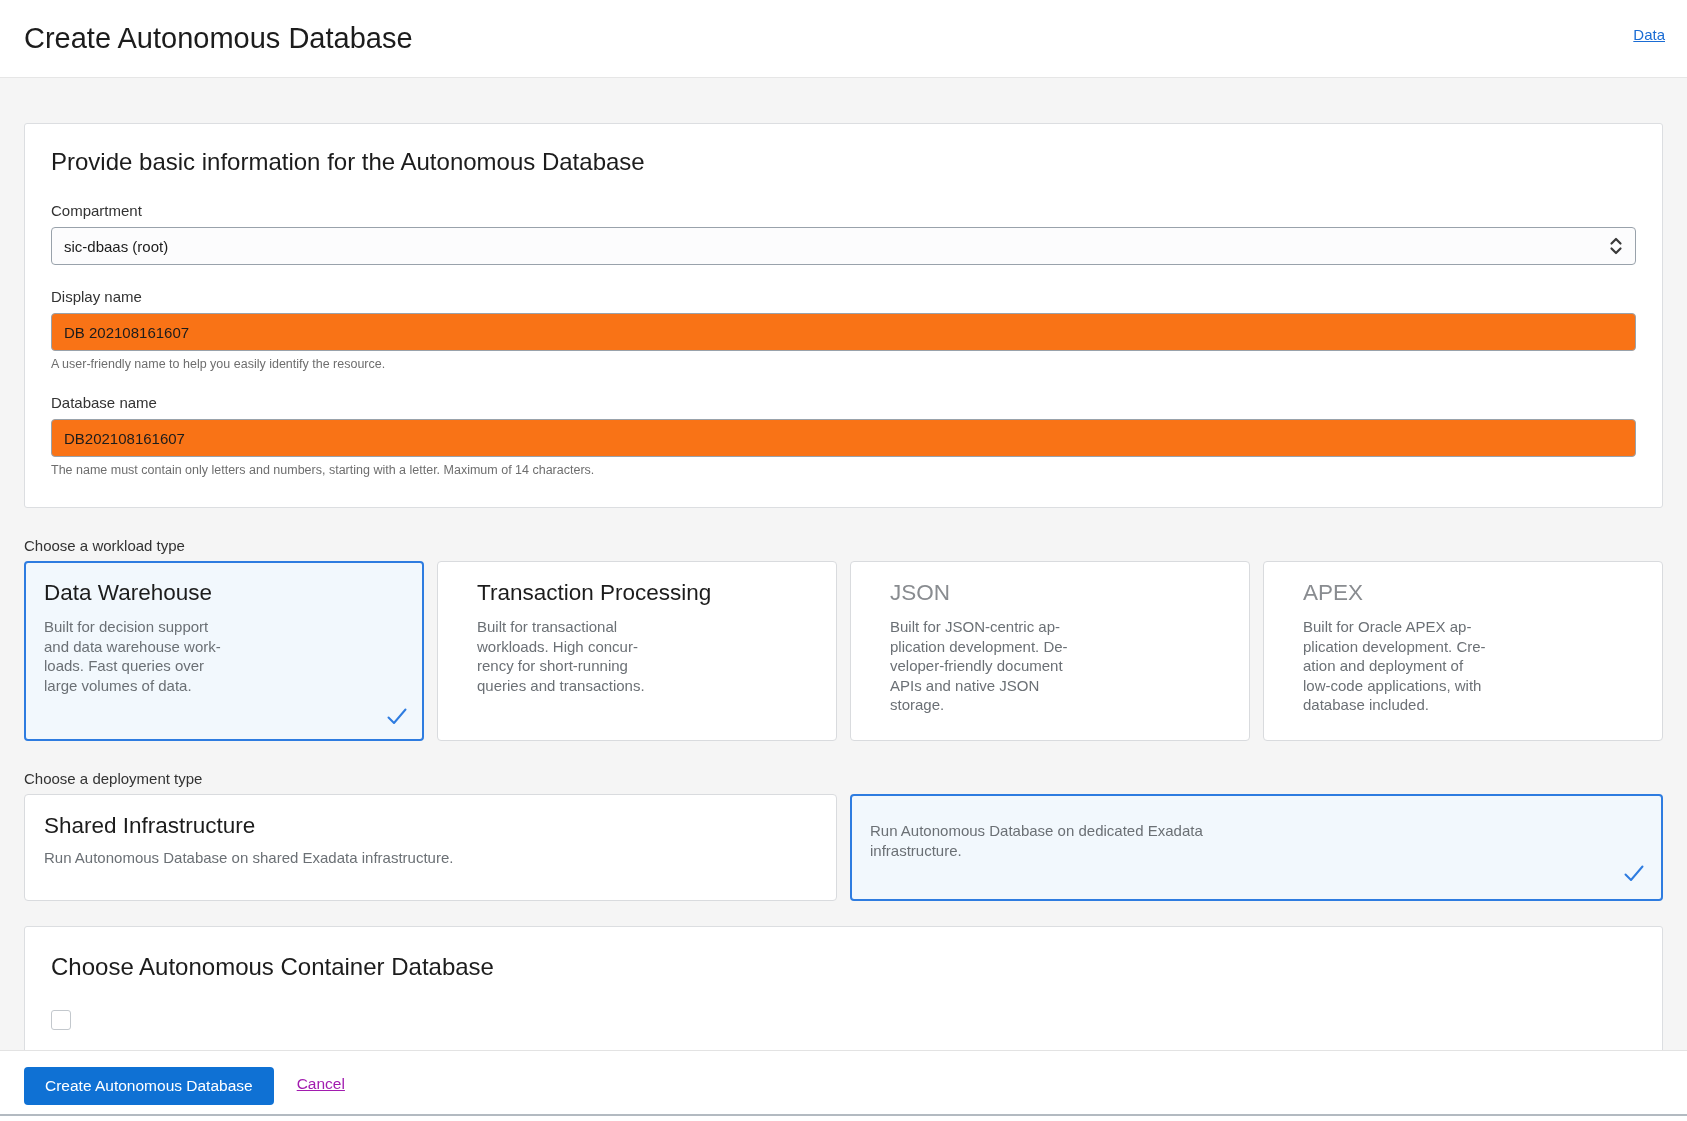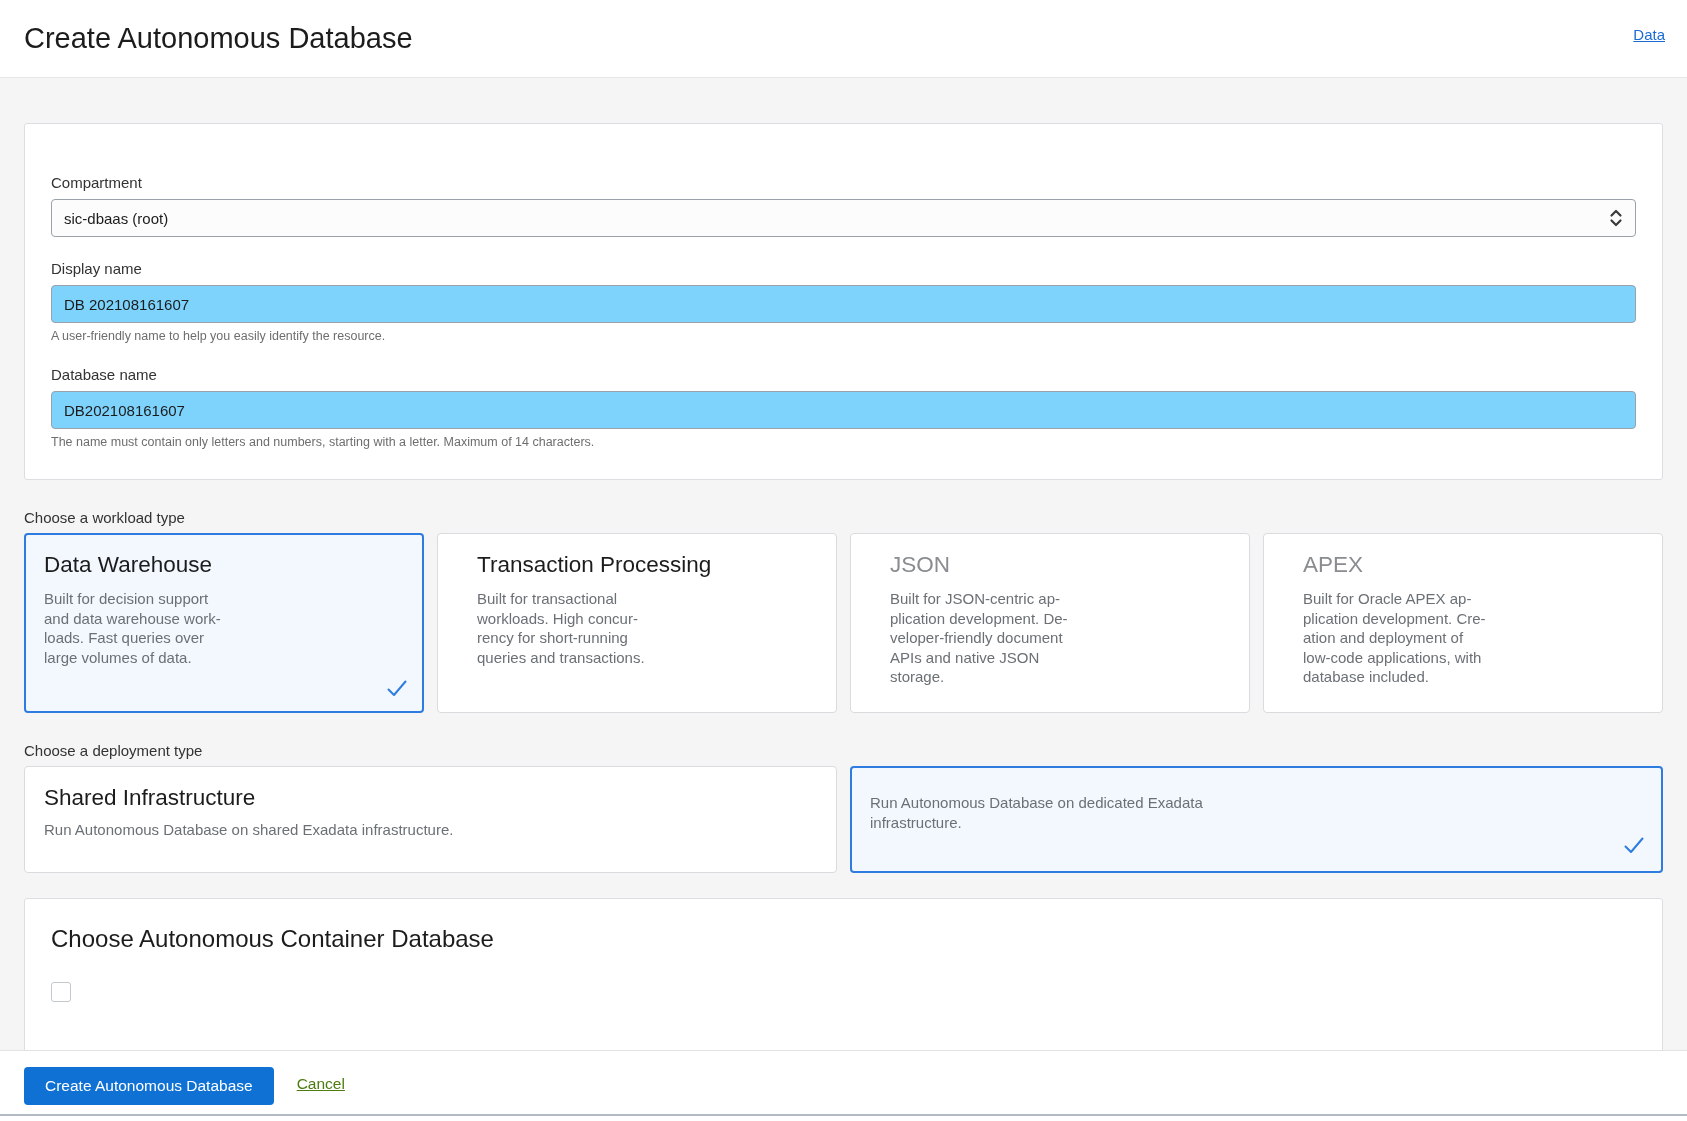--- a/index.html
+++ b/index.html
@@ -23,21 +23,21 @@
   .content{ padding:0 24px; }
   .card{
     background:#ffffff; border:1px solid #dcdee1; border-radius:3px;
   }
   .basic-card{ margin-top:45px; padding:24px 26px 30px 26px; }
   .section-heading{ font-size:24px; font-weight:400; color:#1c1c1c; }
   .field-label{ font-size:15px; color:#333; margin-top:23px; }
   .field-label.first{ margin-top:26px; }
   .text-input, .select-box{
     margin-top:8px; width:100%; height:38px;
-    border:1px solid #99a2ab; border-radius:4px; background:#7dd3fc;
+    border:1px solid #99a2ab; border-radius:4px; background:#f97316;
     font-family:inherit; font-size:15px; color:#1c1c1c; padding:0 12px;
   }
   .select-box{
     background:#fcfcfd; display:flex; align-items:center;
     justify-content:space-between; cursor:pointer;
   }
   .hint{ font-size:12.5px; color:#6e6e6e; margin-top:6px; }
   
   .group-label{ font-size:15px; color:#333; margin-top:29px; }
   .tile-grid{ display:grid; gap:13px; margin-top:7px; }
@@ -78,35 +78,36 @@
   .action-footer::after{
     content:""; position:absolute; left:0; right:0; bottom:5px; height:2px;
     background:#b3bac1;
   }
   .primary-btn{
     height:38px; padding:0 21px; background:#0f71d4; color:#ffffff;
     border:none; border-radius:4px; font-family:inherit; font-size:15.5px;
     cursor:pointer;
   }
   .cancel-link{
-    margin-left:23px; font-size:15.5px; color:#4d7c0f;
+    margin-left:23px; font-size:15.5px; color:#a21caf;
     text-decoration:underline; cursor:pointer; margin-bottom:4px;
   }
 </style>
 </head>
 <body>
 
 <div class="page-header">
   <div class="page-title">Create Autonomous Database</div>
   <a class="help-link">Data</a>
 </div>
 
 <div class="content">
 
   <div class="card basic-card">
+    <div class="section-heading">Provide basic information for the Autonomous Database</div>
 
     <div class="field-label first">Compartment</div>
     <div class="select-box">
       <span>sic-dbaas (root)</span>
       <svg class="select-arrows" width="14" height="20" viewBox="0 0 14 20">
         <path d="M2.5 7.5 L7 3 L11.5 7.5" fill="none" stroke="#3a3a3a" stroke-width="2.2" stroke-linecap="round" stroke-linejoin="round"></path>
         <path d="M2.5 12.5 L7 17 L11.5 12.5" fill="none" stroke="#3a3a3a" stroke-width="2.2" stroke-linecap="round" stroke-linejoin="round"></path>
       </svg>
     </div>
 

